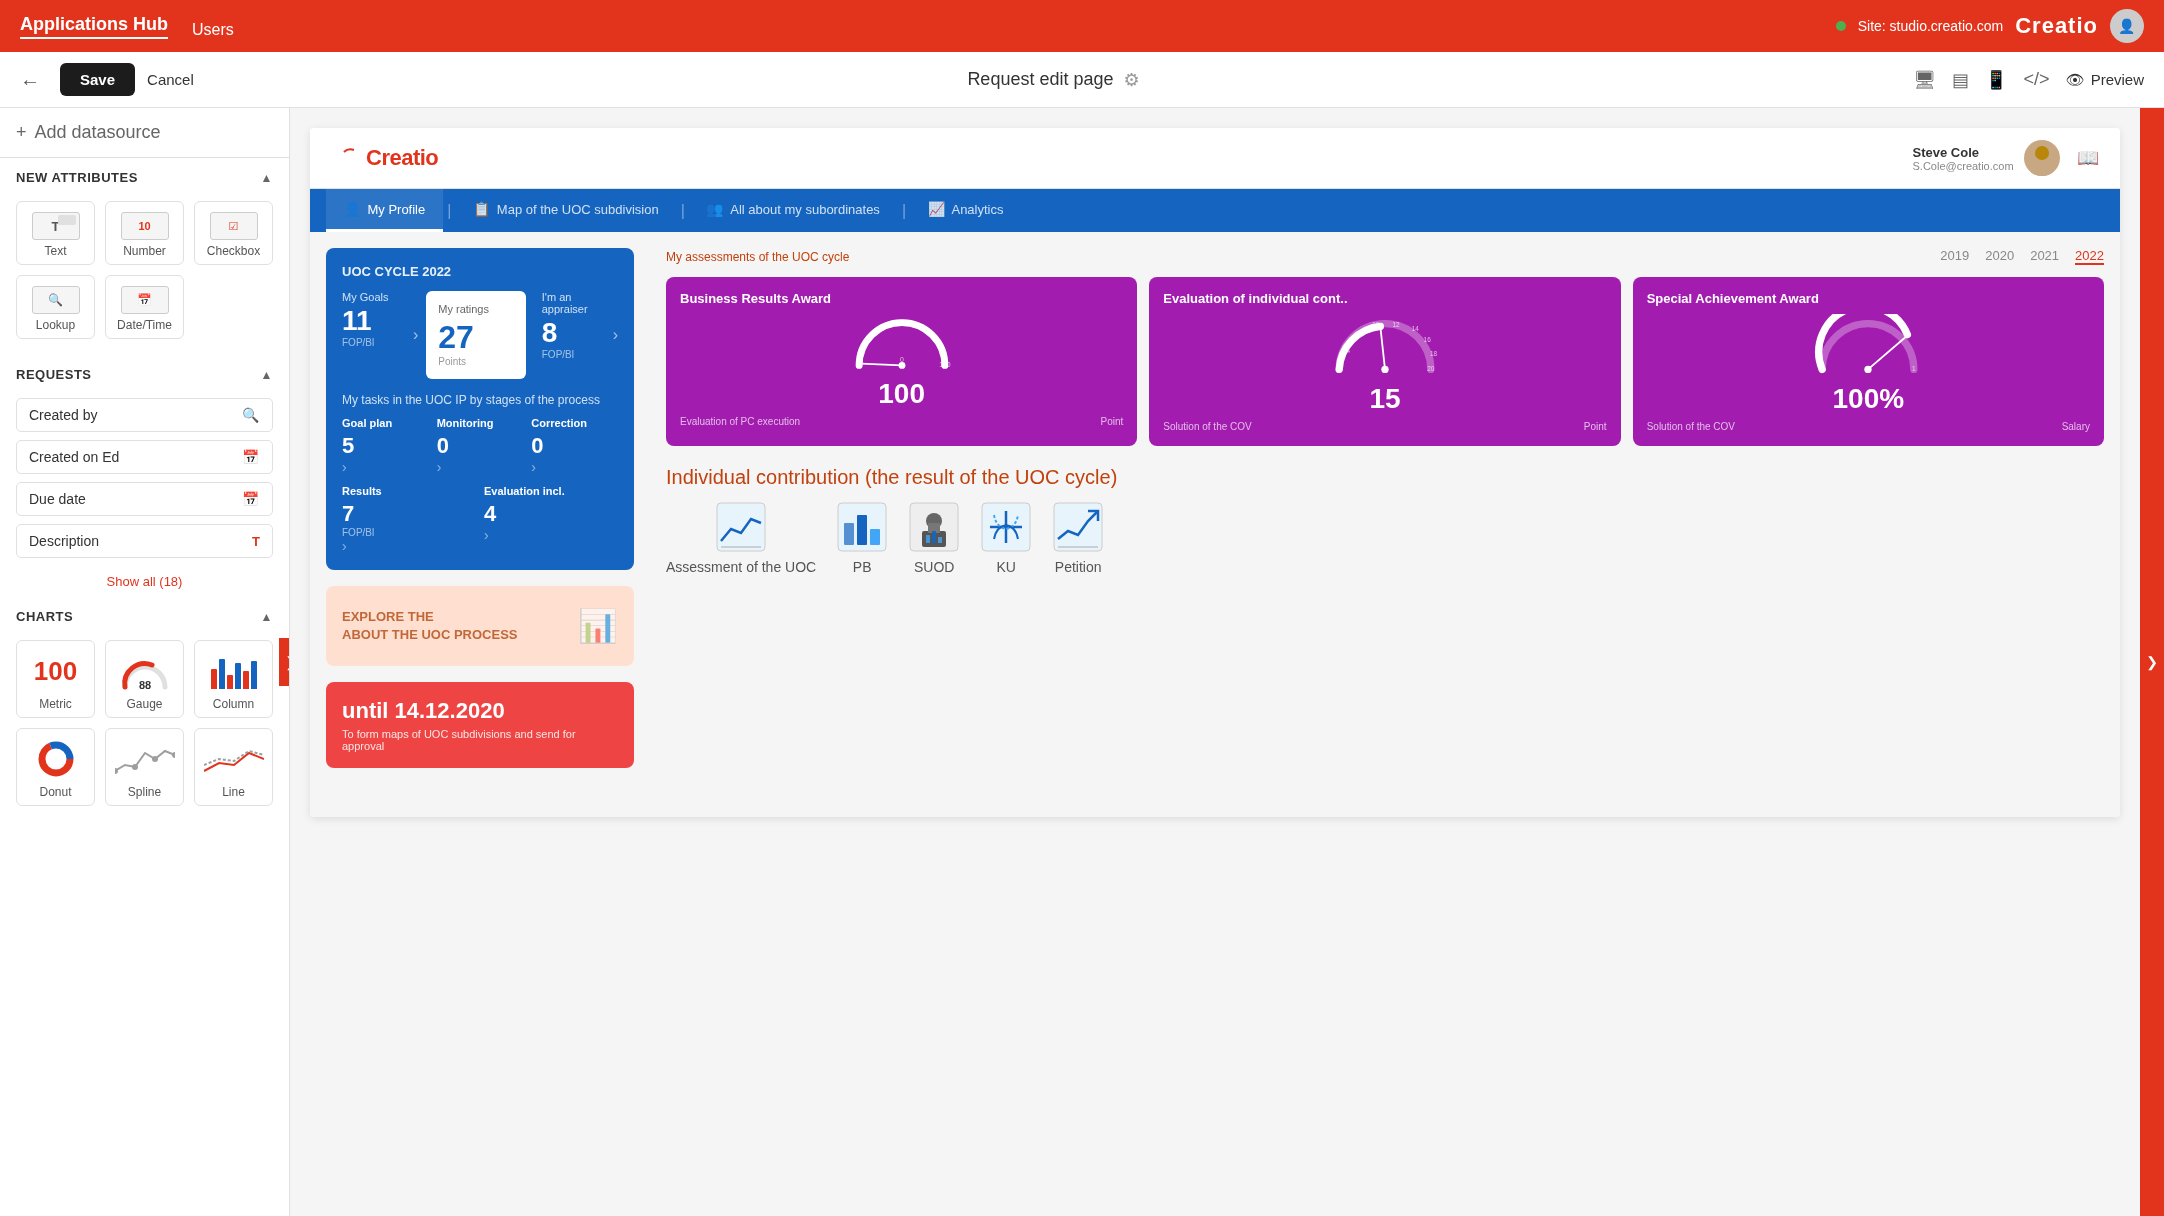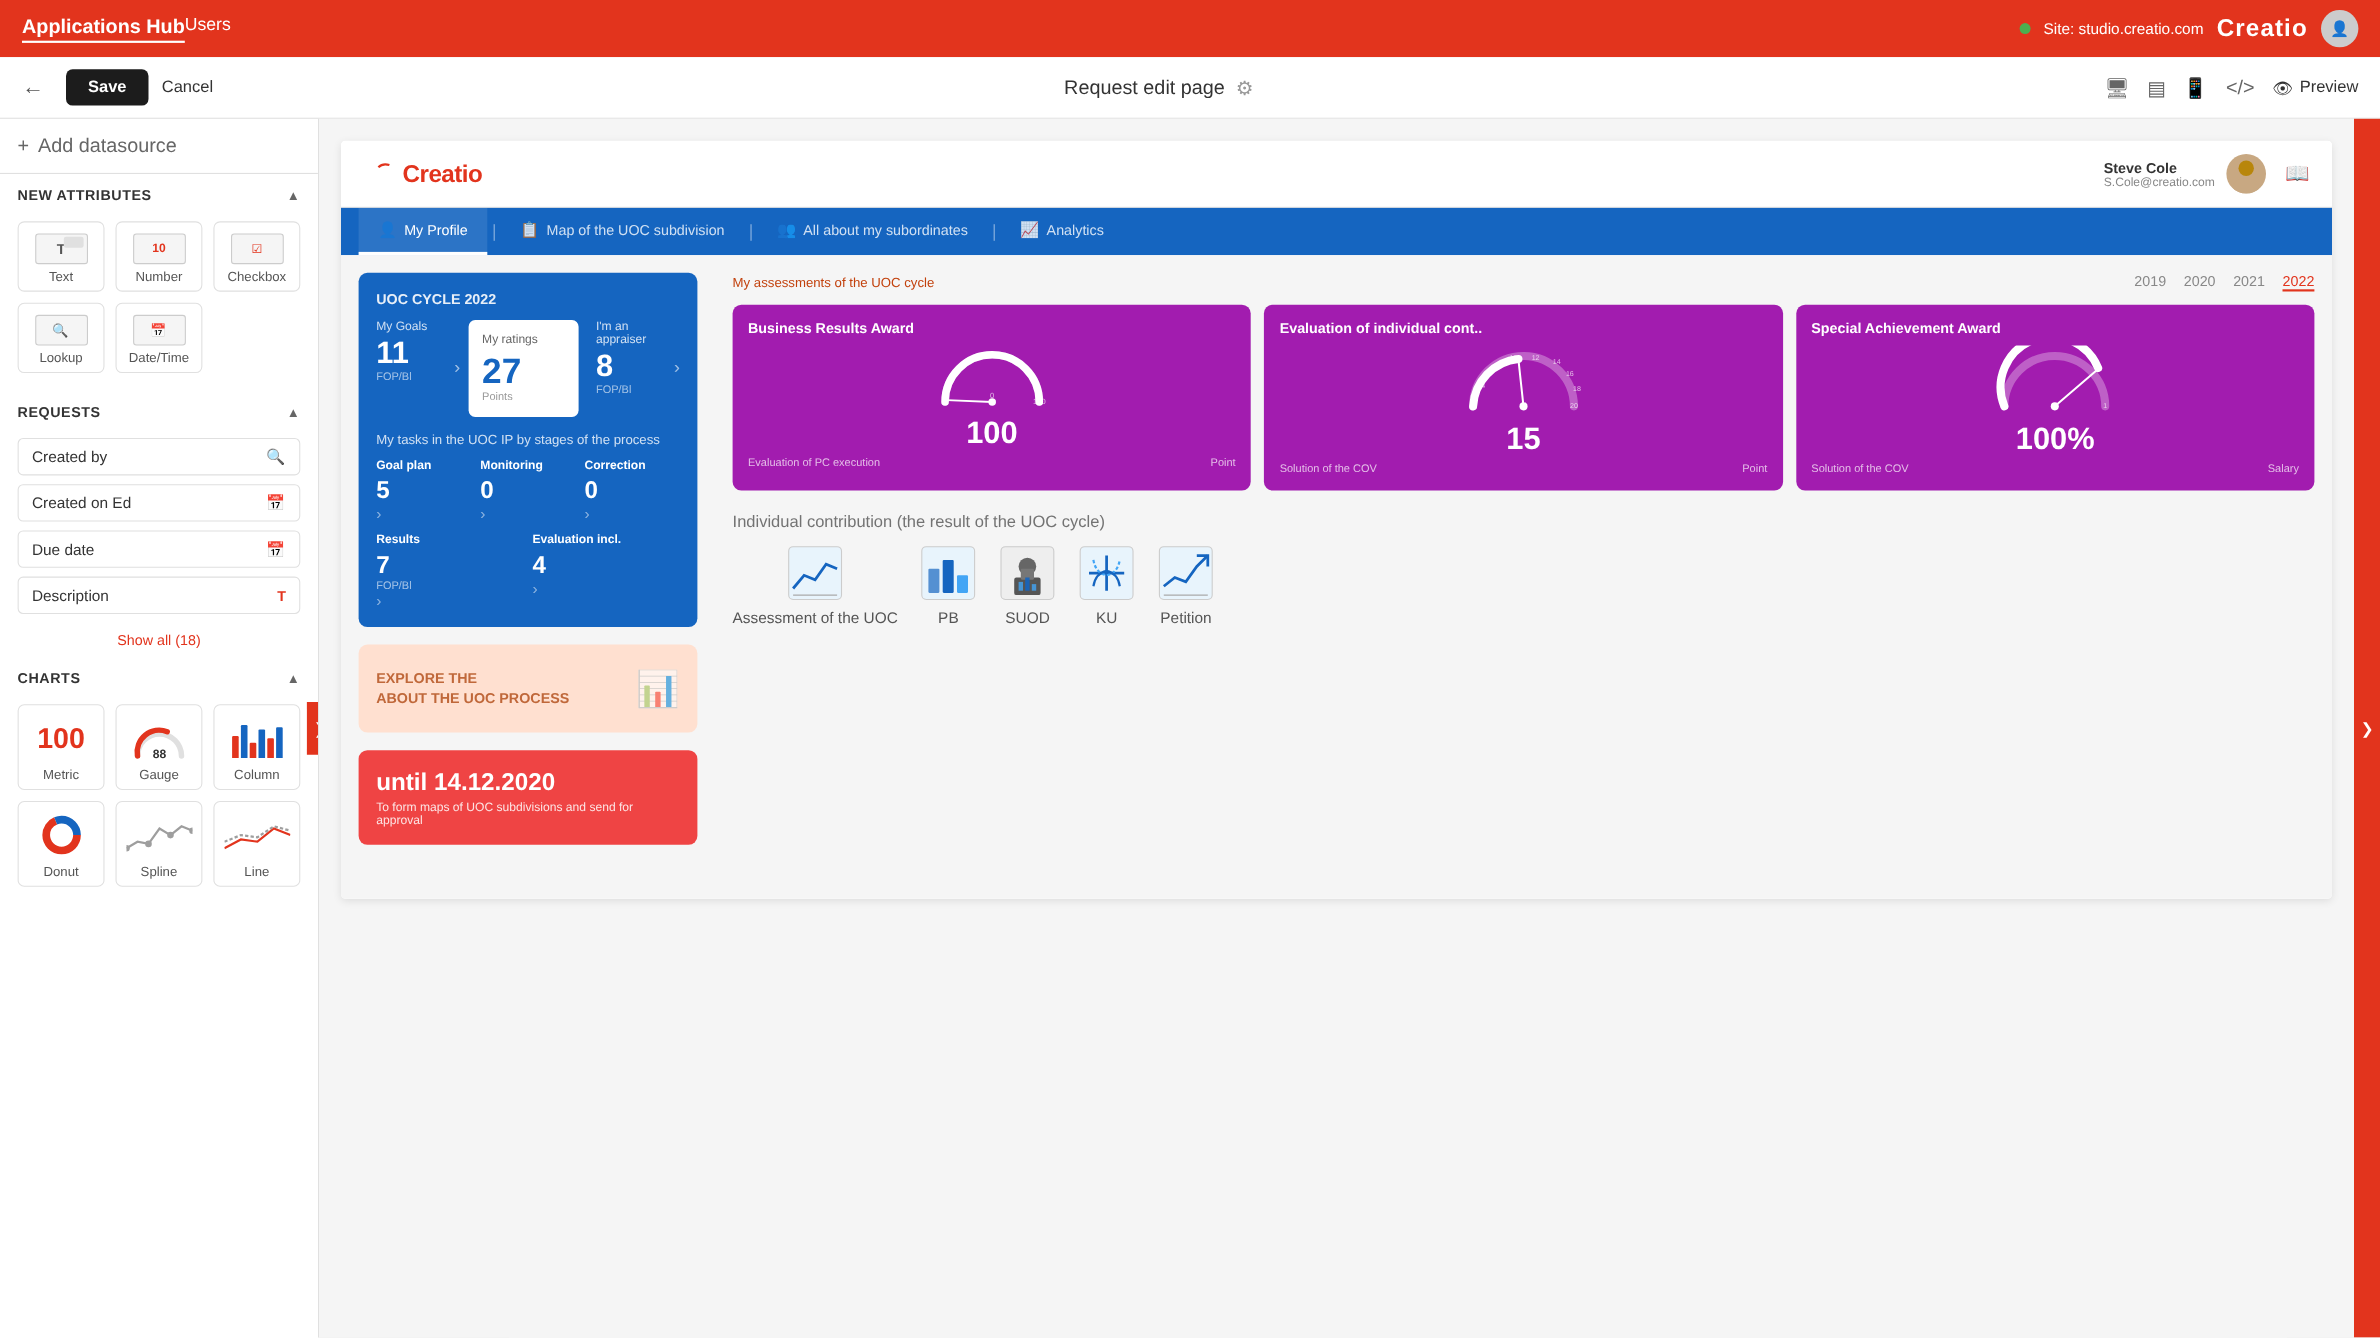--- a/index.html
+++ b/index.html
@@ -8,21 +8,21 @@
     
     .top-nav {
       background: #e2341d;
       height: 52px;
       display: flex;
       align-items: center;
       padding: 0 20px;
       color: white;
       justify-content: space-between;
     }
-    .top-nav-left { display: flex; align-items: flex-start; }
+    .top-nav-left { display: flex; align-items: flex-end; gap: 24px; }
     .top-nav-app { font-weight: 700; font-size: 18px; border-bottom: 2px solid white; padding-bottom: 2px; }
     .top-nav-link { font-size: 16px; cursor: pointer; }
     .top-nav-right { display: flex; align-items: center; gap: 12px; }
     .site-indicator { width: 10px; height: 10px; border-radius: 50%; background: #4caf50; }
     .site-label { font-size: 14px; }
     .creatio-logo-white { font-size: 22px; font-weight: 800; letter-spacing: 1px; color: white; }
     .user-avatar-top { width: 34px; height: 34px; border-radius: 50%; background: #ccc; overflow: hidden; display: flex; align-items: center; justify-content: center; font-size: 14px; color: #555; }
 
     
     .toolbar {
@@ -304,21 +304,21 @@
     }
     .award-card-title { font-size: 13px; font-weight: 600; margin-bottom: 8px; }
     .award-gauge { display: flex; justify-content: center; position: relative; }
     .award-value { font-size: 28px; font-weight: 700; text-align: center; margin-top: 4px; }
     .award-footer { display: flex; justify-content: space-between; font-size: 10px; opacity: 0.7; margin-top: 6px; }
 
     
     .gauge-svg { width: 110px; height: 60px; overflow: visible; }
 
     
-    .contribution-title { font-size: 15px; color: #737373; margin-bottom: 12px; }
+    .contribution-title { font-size: 20px; color: #c2410c; margin-bottom: 12px; }
     .contribution-items { display: flex; gap: 20px; }
     .contribution-item { display: flex; flex-direction: column; align-items: center; gap: 6px; cursor: pointer; }
     .contribution-icon { width: 52px; height: 52px; display: flex; align-items: center; justify-content: center; }
     .contribution-label { font-size: 14px; color: #555; }
     .column-bars { display: flex; gap: 2px; align-items: flex-end; height: 36px; }
     .col-bar { width: 6px; border-radius: 1px 1px 0 0; }
 
     
     .back-arrow { font-size: 20px; cursor: pointer; color: #555; margin-right: 8px; }
   </style>

